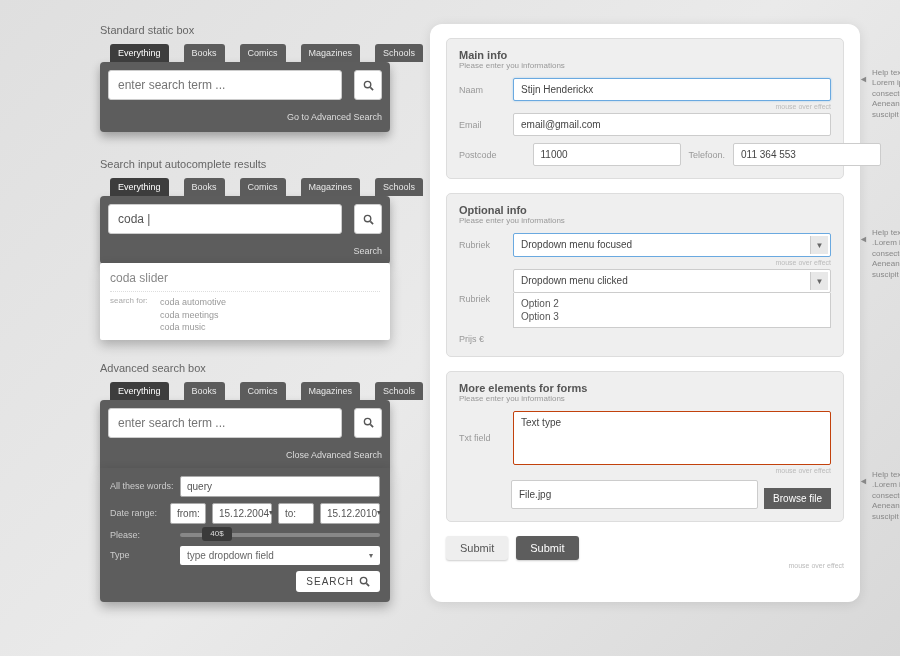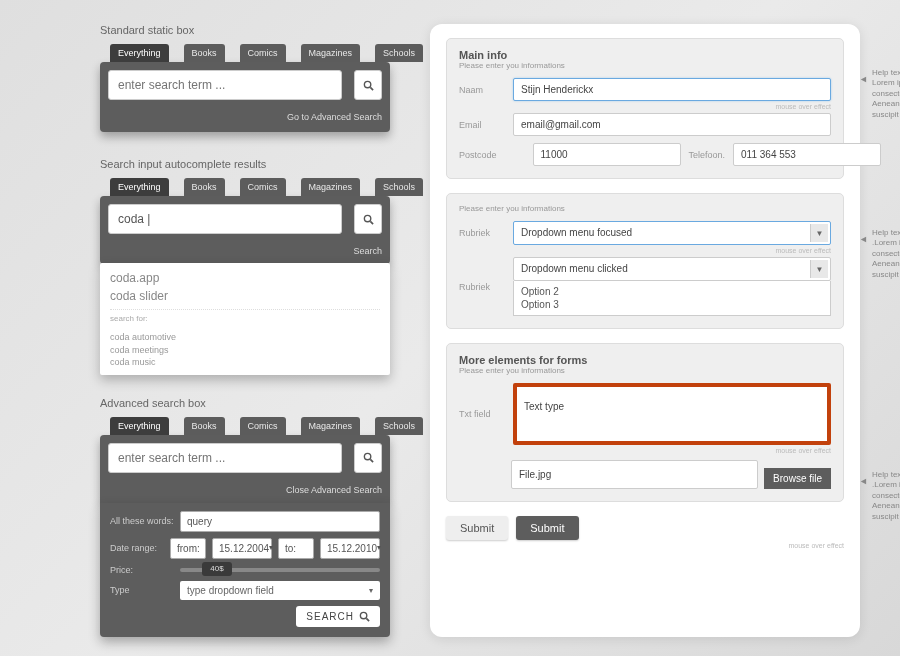--- a/index.html
+++ b/index.html
@@ -47,21 +47,21 @@
 .mag-icon line { stroke: #555; stroke-width: 1.8; }
 .under-link { text-align: right; color: #ddd; font-size: 9px; margin-top: 12px; cursor: pointer; }
 
 
 .ac-block { margin-top: 26px; }
 .ac-panel {
   background: #fff; border-radius: 2px; box-shadow: 0 5px 12px rgba(0,0,0,0.25);
   padding: 6px 10px; margin-top: -1px;
 }
 .ac-big { font-size: 12px; color: #888; padding: 2px 0; cursor: pointer; }
-.ac-row { display: flex; gap: 8px; border-top: 1px dotted #ddd; margin-top: 4px; padding-top: 4px; flex-direction: column; }
+.ac-row { display: flex; gap: 8px; border-top: 1px dotted #ddd; margin-top: 4px; padding-top: 4px; }
 .ac-label { font-size: 8px; color: #aaa; width: 42px; }
 .ac-small { font-size: 9px; color: #999; line-height: 1.4; cursor: pointer; }
 .adv-block { margin-top: 22px; }
 
 
 .adv-body { background: #5d5d5d; padding: 8px 10px 10px; border-radius: 0 0 4px 4px; color: #ddd; box-shadow: 0 5px 12px rgba(0,0,0,0.3); }
 .adv-row { display: flex; align-items: center; gap: 6px; margin-bottom: 6px; font-size: 9px; }
 .adv-row .lbl { width: 64px; color: #ccc; }
 .adv-input { flex: 1; background: #fff; border: 1px solid #aaa; border-radius: 2px; padding: 4px 6px; font-size: 10px; color: #555; }
 .adv-input.small { flex: none; }
@@ -99,22 +99,22 @@
 .dd {
   flex: 1; display: flex; justify-content: space-between; align-items: flex-start;
   background: #fff; border: 1px solid #ccc; border-radius: 2px;
   padding: 5px 7px; font-size: 10px; color: #444; cursor: pointer;
 }
 .dd.focus { border-color: #6aa9e0; }
 .dd-btn { width: 18px; height: 18px; margin: -3px -5px -3px 0; background: #e8e8e8; border-left: 1px solid #ccc; display: flex; align-items: center; justify-content: center; font-size: 8px; color: #666; }
 .dd-open { background: #fff; border: 1px solid #ccc; border-top: none; padding: 4px 7px; font-size: 10px; color: #555; }
 .dd-open div { padding: 1px 0; cursor: pointer; }
 .txt-area {
-  flex: 1; background: #fff; border: 4px solid #c2410c; border-radius: 2px;
-  padding: 14px 7px; font-size: 10px; color: #444; height: 62px;
+  flex: 1; background: #fff; border: 1px solid #c2410c; border-radius: 2px;
+  padding: 5px 7px; font-size: 10px; color: #444; height: 54px;
 }
 .mouse-effect { font-size: 7px; color: #bbb; text-align: right; }
 .file-row { display: flex; gap: 6px; }
 .file-input { flex: 1; background: #fff; border: 1px solid #ccc; border-radius: 2px; padding: 5px 7px; font-size: 10px; color: #444; }
 .file-btn { background: #5d5d5d; color: #fff; padding: 5px 9px; border-radius: 0; font-size: 10px; cursor: pointer; margin-top: 8px; }
 .submit-row { display: flex; gap: 8px; justify-content: flex-start; margin-top: 6px; }
 .btn { padding: 6px 14px; border-radius: 3px; font-size: 11px; cursor: pointer; box-shadow: 0 1px 2px rgba(0,0,0,0.2); }
 .btn.light { background: #eee; color: #555; }
 .btn.dark { background: #5d5d5d; color: #fff; }
 </style>
@@ -162,21 +162,20 @@
           <div class="search-btn">
             <svg class="mag-icon" viewBox="0 0 12 12">
                 <circle cx="5" cy="5" r="3.5"></circle>
                 <line x1="8" y1="8" x2="11" y2="11"></line>
               </svg>
           </div>
         </div>
         <div class="under-link">Search</div>
       </div>
       <div class="ac-panel">
-        <div class="ac-big">coda.app</div>
         <div class="ac-big">coda slider</div>
         <div class="ac-row">
           <div class="ac-label">search for:</div>
           <div>
             <div class="ac-small">coda automotive</div>
             <div class="ac-small">coda meetings</div>
             <div class="ac-small">coda music</div>
           </div>
         </div>
       </div>
@@ -215,21 +214,21 @@
               <span>15.12.2004</span>
               <span class="chev">▾</span>
             </div>
           <input class="adv-input small from" value="to:" style="">
           <div class="adv-input small date" style="display:flex;justify-content:space-between">
               <span>15.12.2010</span>
               <span class="chev">▾</span>
             </div>
         </div>
         <div class="adv-row">
-          <span class="lbl">Price:</span>
+          <span class="lbl">Please:</span>
           <div class="slider">
             <div class="slider-knob">40$</div>
           </div>
         </div>
         <div class="adv-row">
           <span class="lbl">Type</span>
           <div class="adv-select">
             <span>type dropdown field</span>
             <span class="chev">▾</span>
           </div>
@@ -268,20 +267,21 @@
         <span class="flbl">Postcode</span>
         <input class="finput" style="flex: 0 0 70px; margin-left: 28px;" value="11000">
         <span class="flbl" style="width:44px;text-align:right">Telefoon.</span>
         <input class="finput" style="flex: 0 0 90px;" value="011 364 553">
       </div>
     </div>
     <span class="arrow-left" style="top:50px;right:-8px">◄</span>
     <div class="help" style="top:44px;right:-117px">Help text. Display on hover . Lorem ipsum dolor sit amet, consecte-tur adipiscing elit. Aenean in eros ut purus suscipit cursus.</div>
 
     <div class="form-card">
+      <div class="form-title">Optional info</div>
       <div class="form-sub">Please enter you informations</div>
       <div class="frow">
         <span class="flbl">Rubriek</span>
         <div class="dd focus">
           <span>Dropdown menu focused</span>
           <span class="dd-btn">▼</span>
         </div>
       </div>
       <div class="mouse-effect" style="margin:-5px 0 3px">mouse over effect</div>
       <div class="frow" style="margin-bottom:0">
@@ -290,20 +290,23 @@
           <div class="dd">
             <span>Dropdown menu clicked</span>
             <span class="dd-btn">▼</span>
           </div>
           <div class="dd-open">
             <div>Option 2</div>
             <div>Option 3</div>
           </div>
         </div>
       </div>
+      <div class="frow" style="margin:6px 0 0">
+        <span class="flbl">Prijs €</span>
+      </div>
     </div>
     <span class="arrow-left" style="top:210px;right:-8px">◄</span>
     <div class="help" style="top:204px;right:-117px">Help text. Display on hover .Lorem ipsum dolor sit amet, consecte-tur adipiscing elit. Aenean in eros ut purus suscipit cursus.</div>
 
     <div class="form-card">
       <div class="form-title">More elements for forms</div>
       <div class="form-sub">Please enter you informations</div>
       <div class="frow">
         <span class="flbl">Txt field</span>
         <div class="txt-area">Text type</div>

